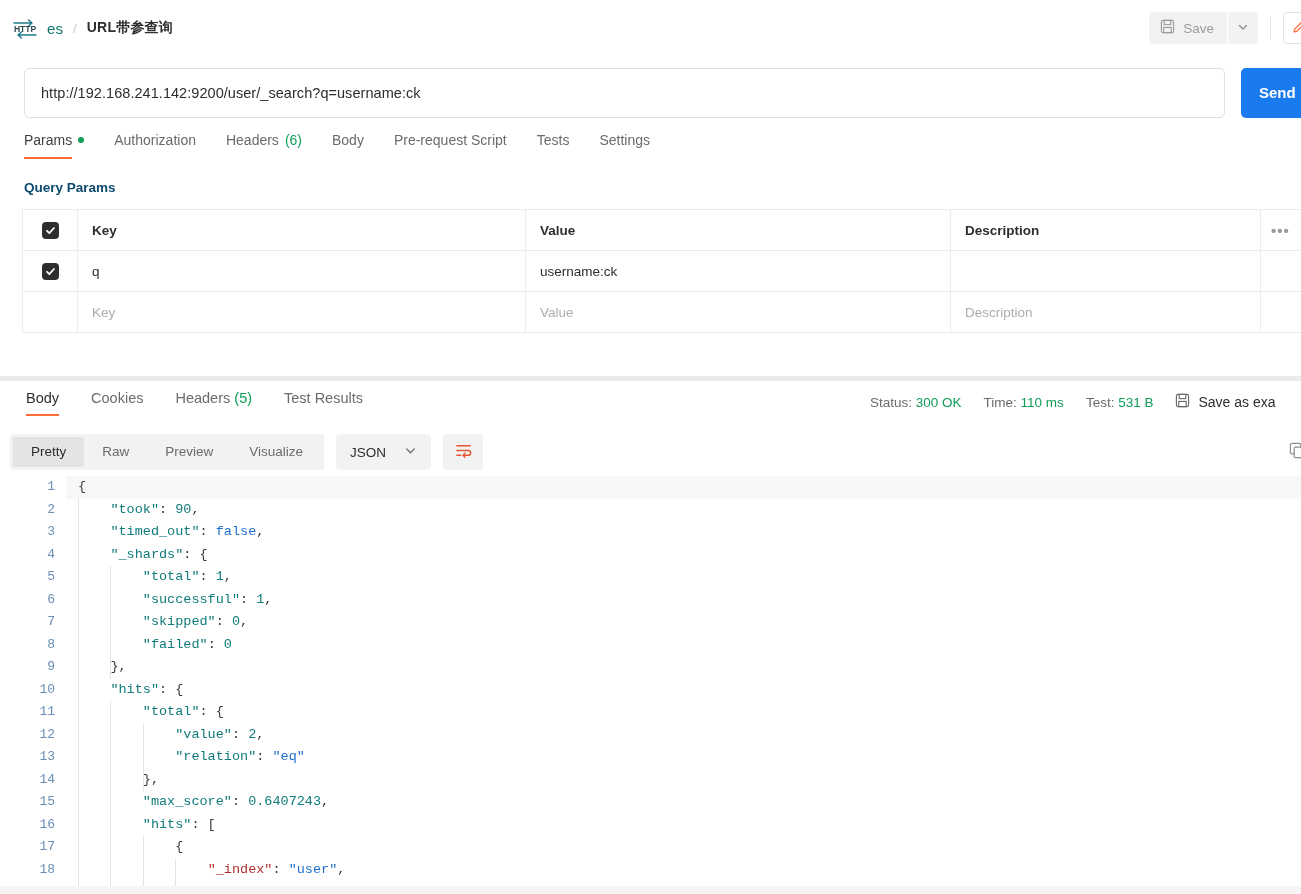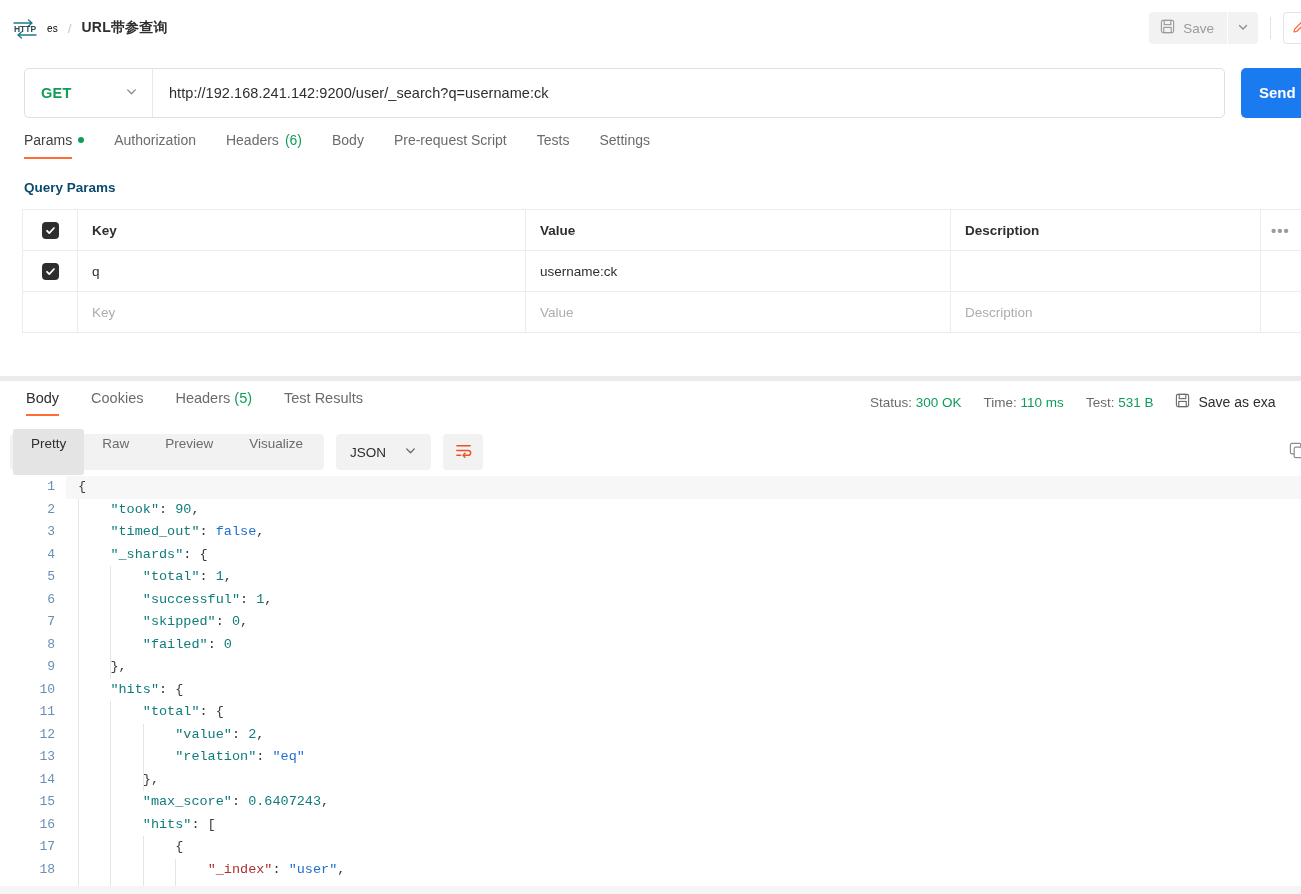--- a/index.html
+++ b/index.html
@@ -13,21 +13,21 @@
 
   
   .header {
     position: absolute; top: 0; left: 0; width: 1301px; height: 56px;
     display: flex; align-items: center;
     background: #ffffff;
   }
   .breadcrumb { display: flex; align-items: center; padding-left: 12px; gap: 9px; }
   .http-icon { width: 26px; height: 22px; display: block; }
   .crumb-collection {
-    font-size: 10px; color: #000000; letter-spacing: .1px;
+    font-size: 15px; color: #0f766e; letter-spacing: .1px;
   }
   .crumb-sep { font-size: 13.5px; color: #c8c8c8; margin: 0 1px; }
   .crumb-title {
     font-size: 14px; color: #2e2e2e; font-weight: bold; letter-spacing: .2px;
   }
 
   .header-right {
     margin-left: auto; display: flex; align-items: center; height: 100%;
     padding-right: 0px;
   }
@@ -175,21 +175,21 @@
   
   .resp-toolbar {
     position: absolute; top: 434px; left: 10px;
     display: flex; align-items: center; gap: 12px;
   }
   .seg {
     display: flex; align-items: center; background: #f2f2f2; border-radius: 4px;
     height: 36px; padding: 3px;
   }
   .seg-item {
-    height: 46px; line-height: 30px; padding: 0 18px; border-radius: 3px;
+    height: 30px; line-height: 30px; padding: 0 18px; border-radius: 3px;
     font-size: 13.5px; color: #6b6b6b;
   }
   .seg-item.active { background: #e4e4e4; color: #2e2e2e; }
   .json-select {
     display: flex; align-items: center; gap: 18px;
     background: #f2f2f2; border-radius: 4px; height: 36px;
     padding: 0 14px; font-size: 13.5px; color: #2e2e2e;
   }
   .wrap-btn {
     width: 40px; height: 36px; background: #f2f2f2; border-radius: 4px;
@@ -283,28 +283,20 @@
       <span>
         <svg width="15" height="15" viewBox="0 0 16 16" fill="none" stroke="#ff6c37" stroke-width="1.4" stroke-linecap="round" stroke-linejoin="round">
           <path d="M11.5 2.2 L13.8 4.5 L5.2 13.1 L2.2 13.8 L2.9 10.8 Z"></path>
         </svg>
       </span>
     </button>
   </div>
 </div>
 
 <div class="urlbar">
-  <div class="method">
-    <span class="method-label">GET</span>
-    <span>
-      <svg width="13" height="13" viewBox="0 0 12 12" fill="none" stroke="#8d8d8d" stroke-width="1.3" stroke-linecap="round">
-        <path d="M2.5 4.5 L6 8 L9.5 4.5"></path>
-      </svg>
-    </span>
-  </div>
   <input class="url-input" type="text" value="http://192.168.241.142:9200/user/_search?q=username:ck" style="">
 </div>
 <button class="send-btn">Send</button>
 
 <div class="req-tabs">
   <div class="tab active">
     <span>Params</span>
     <span class="dot-green"></span>
   </div>
   <div class="tab">

